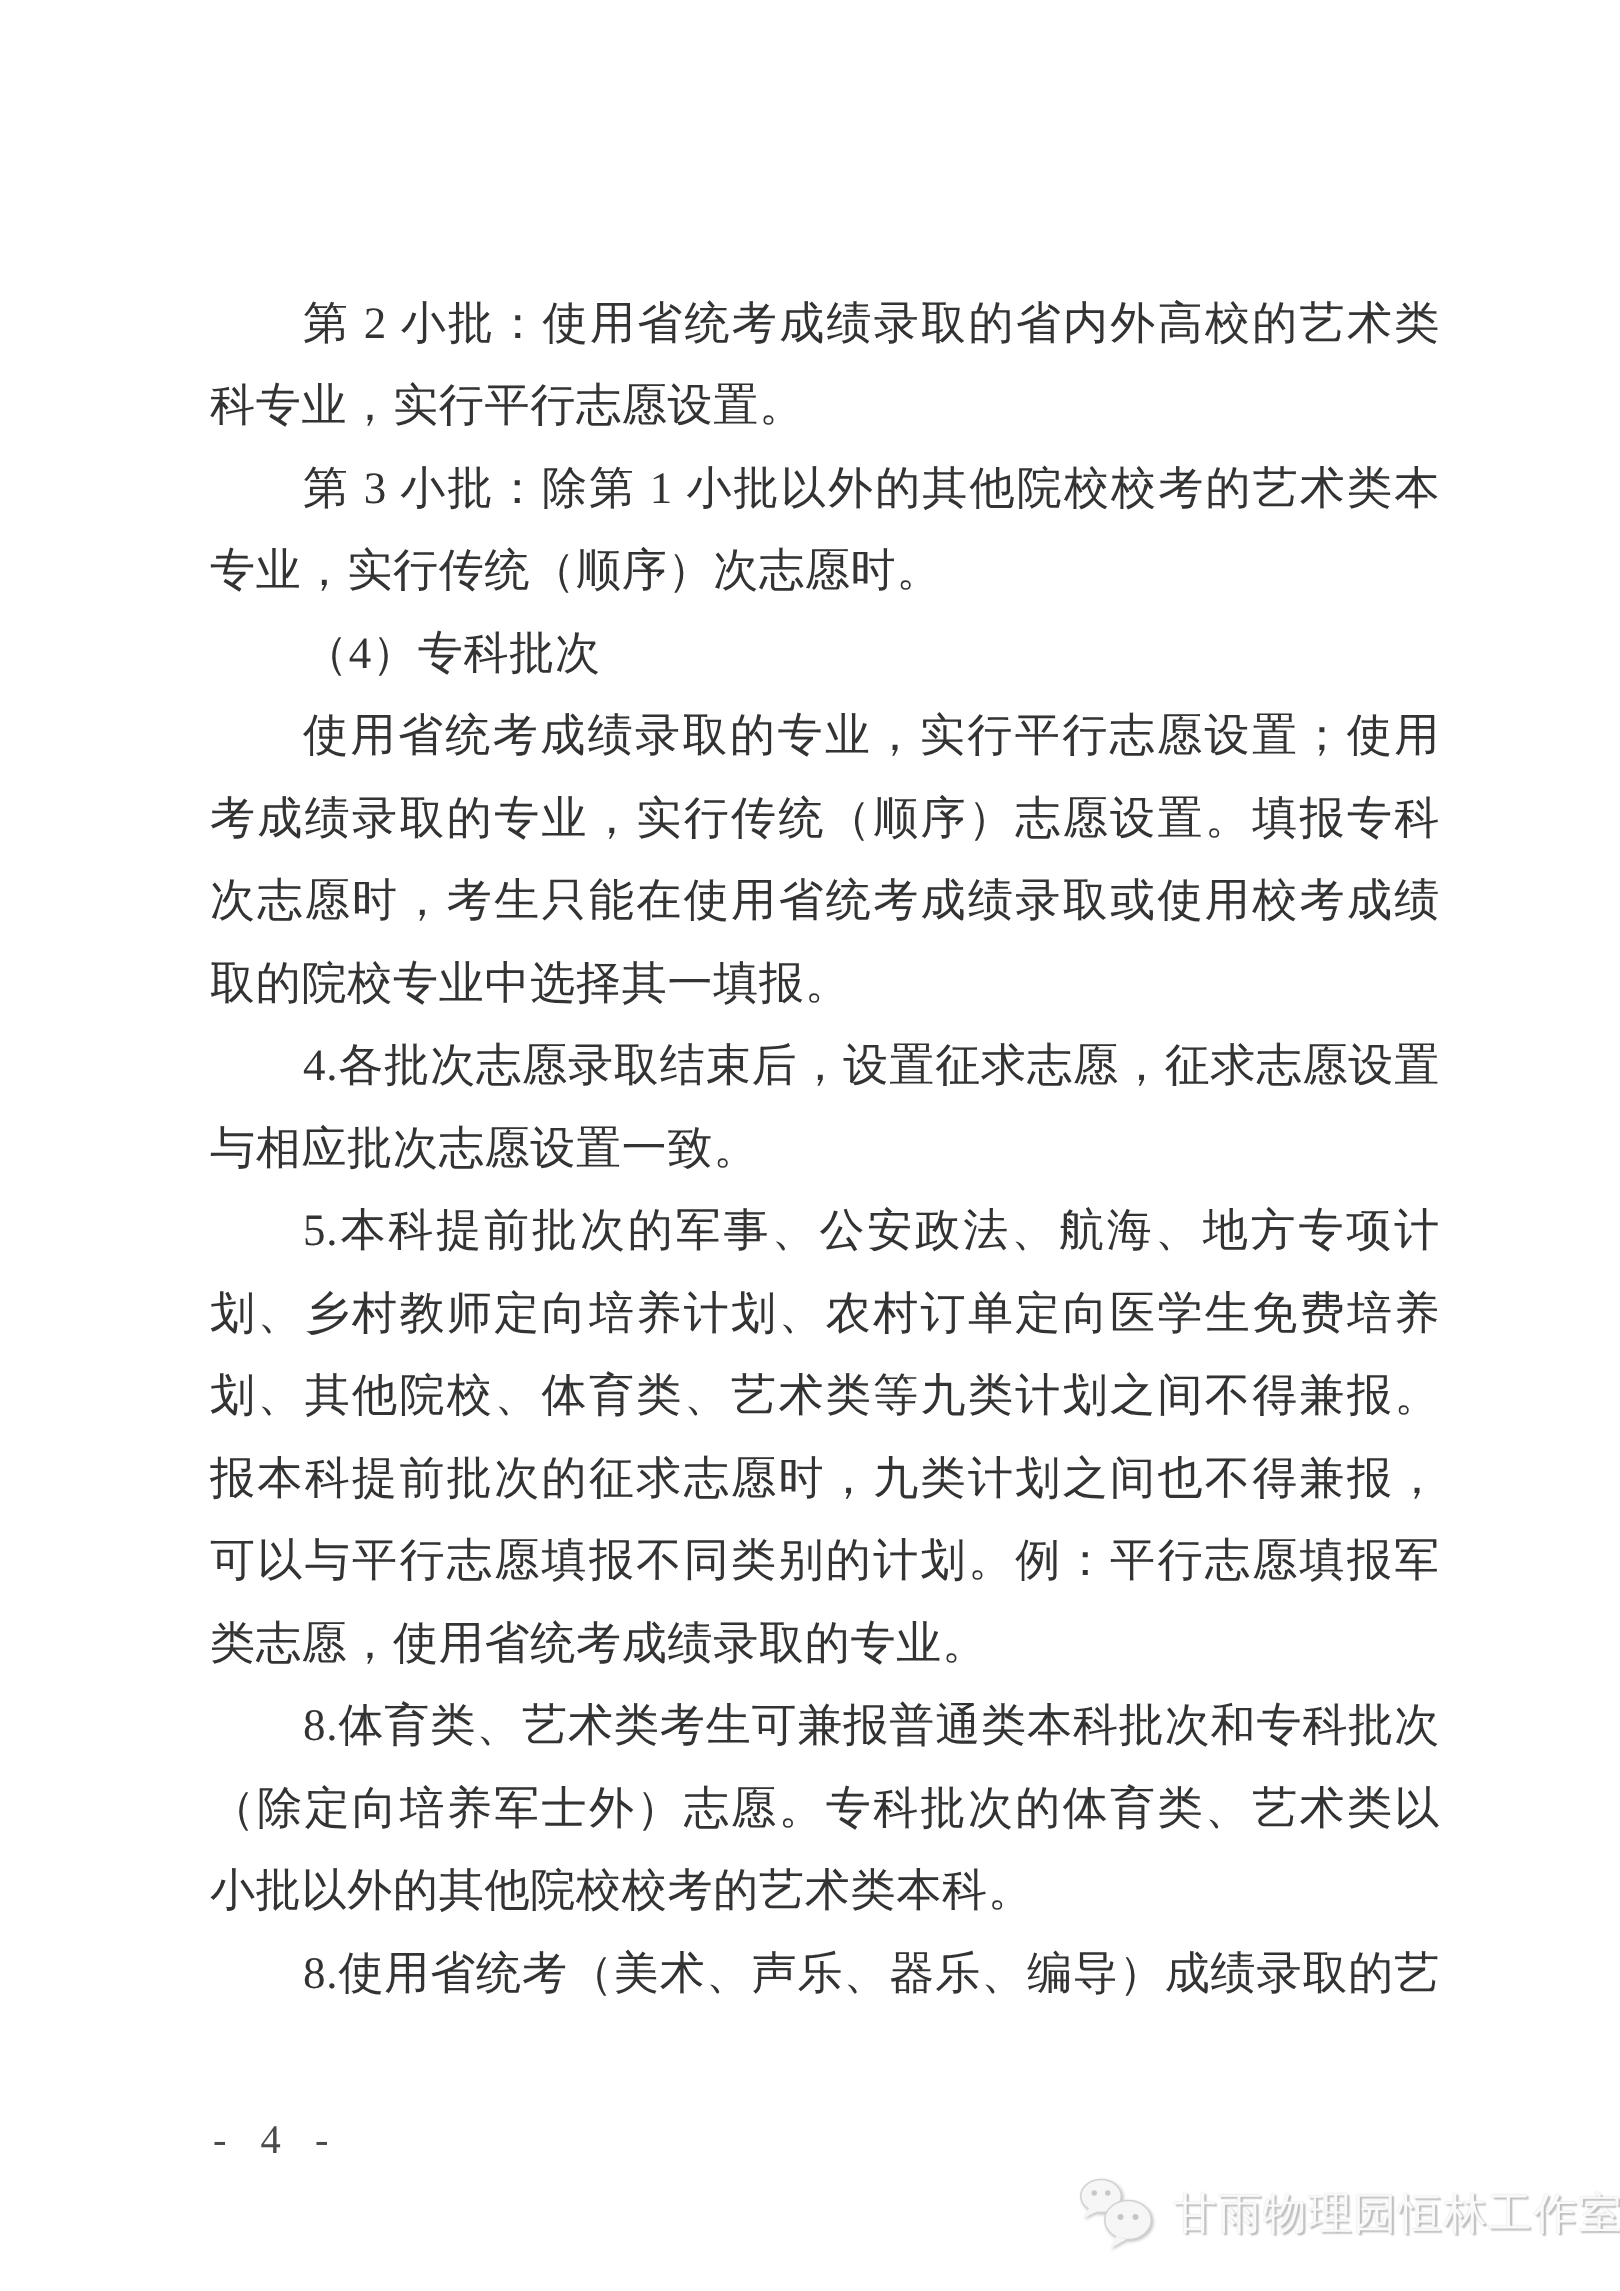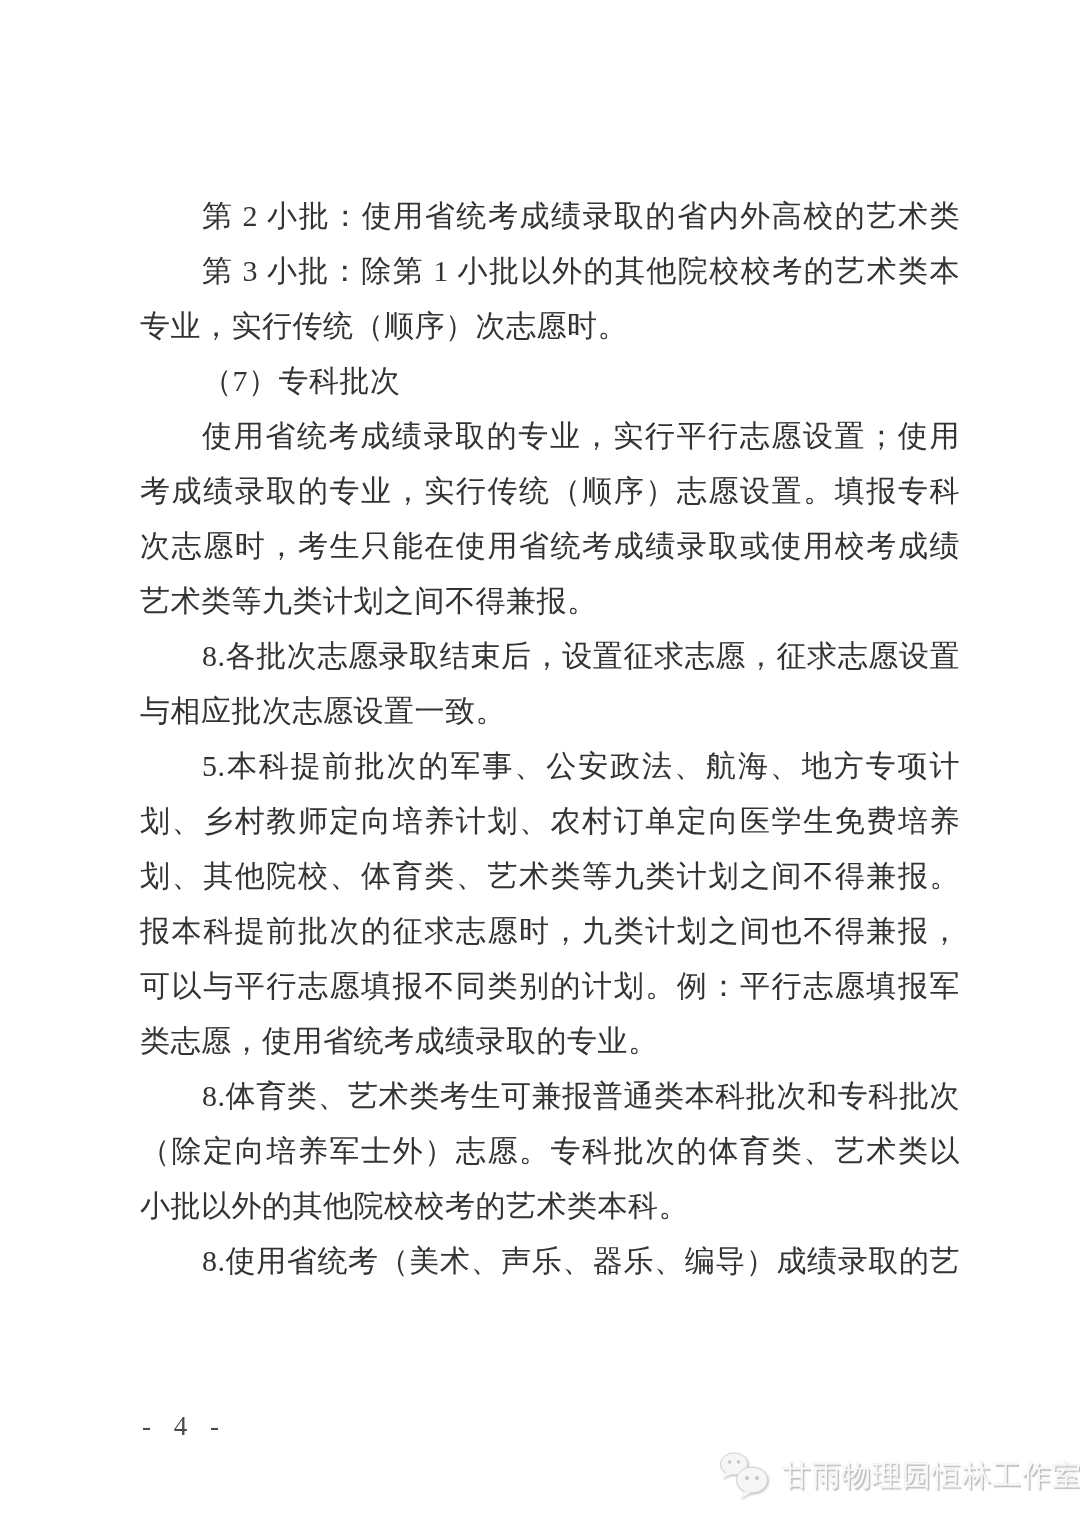--- a/index.html
+++ b/index.html
@@ -71,40 +71,41 @@
 </style>
 </head>
 <body>
 
 <div class="page">
 
   <div class="text-block">
 
     <div class="para">
       <div class="ln ind jst">第 2 小批：使用省统考成绩录取的省内外高校的艺术类本</div>
+      <div class="ln end">科专业，实行平行志愿设置。</div>
     </div>
 
     <div class="para">
       <div class="ln ind jst">第 3 小批：除第 1 小批以外的其他院校校考的艺术类本科</div>
       <div class="ln end">专业，实行传统（顺序）次志愿时。</div>
     </div>
 
     <div class="para">
-      <div class="ln ind end">（7）专科批次</div>
+      <div class="ln ind end">（4）专科批次</div>
     </div>
 
     <div class="para">
       <div class="ln ind jst">使用省统考成绩录取的专业，实行平行志愿设置；使用校</div>
       <div class="ln jst">考成绩录取的专业，实行传统（顺序）志愿设置。填报专科批</div>
       <div class="ln jst">次志愿时，考生只能在使用省统考成绩录取或使用校考成绩录</div>
-      <div class="ln end">艺术类等九类计划之间不得兼报。</div>
+      <div class="ln end">取的院校专业中选择其一填报。</div>
     </div>
 
     <div class="para">
-      <div class="ln ind jst">8.各批次志愿录取结束后，设置征求志愿，征求志愿设置</div>
+      <div class="ln ind jst">4.各批次志愿录取结束后，设置征求志愿，征求志愿设置</div>
       <div class="ln end">与相应批次志愿设置一致。</div>
     </div>
 
     <div class="para">
       <div class="ln ind jst">5.本科提前批次的军事、公安政法、航海、地方专项计</div>
       <div class="ln jst">划、乡村教师定向培养计划、农村订单定向医学生免费培养计</div>
       <div class="ln jst">划、其他院校、体育类、艺术类等九类计划之间不得兼报。填</div>
       <div class="ln jst">报本科提前批次的征求志愿时，九类计划之间也不得兼报，但</div>
       <div class="ln jst">可以与平行志愿填报不同类别的计划。例：平行志愿填报军事</div>
       <div class="ln end">类志愿，使用省统考成绩录取的专业。</div>

